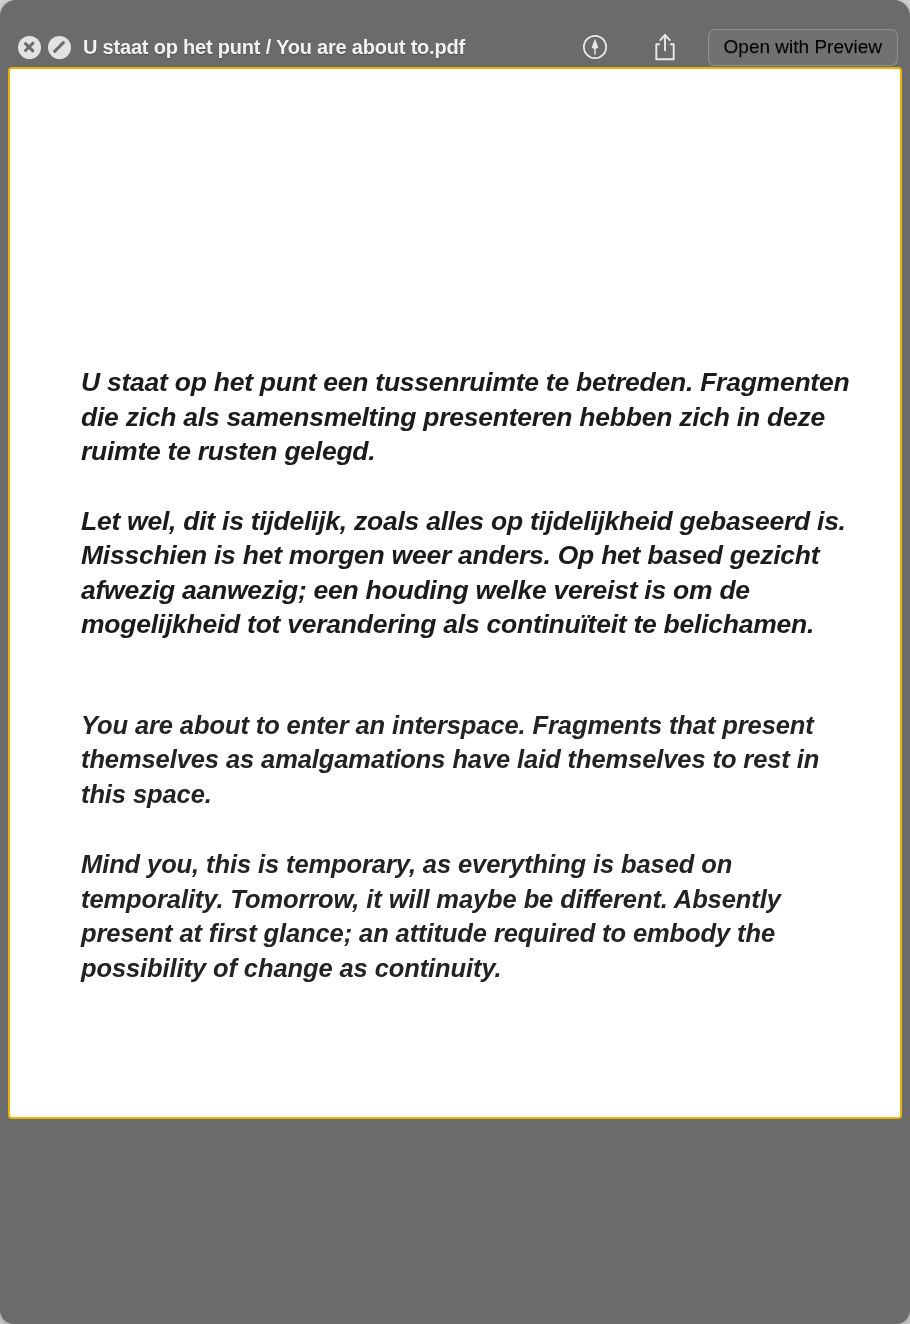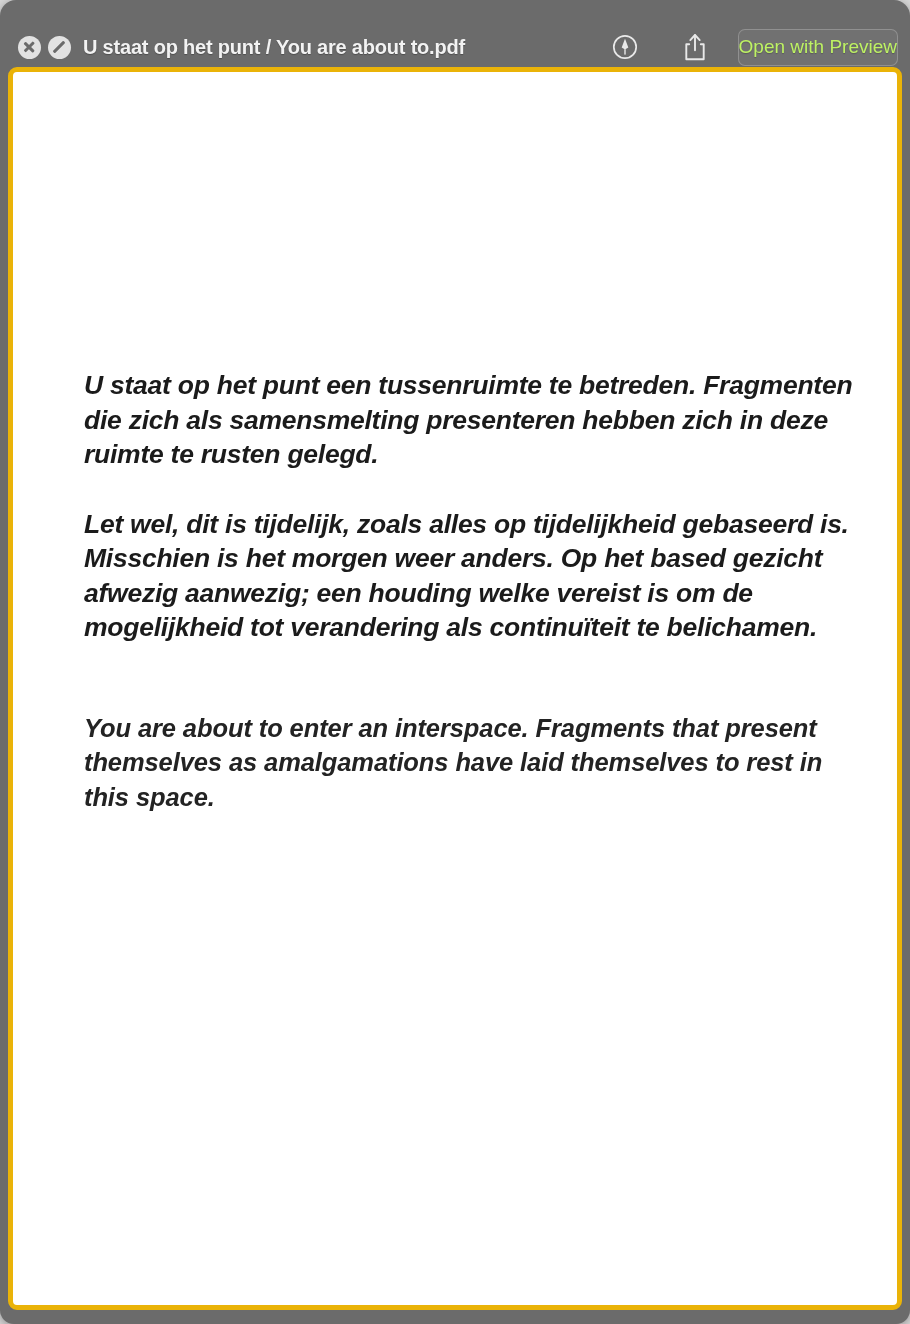--- a/index.html
+++ b/index.html
@@ -114,45 +114,45 @@
     margin-right: 26px;
     flex: 0 0 auto;
     display: flex;
     align-items: center;
     justify-content: center;
   }
 
   .open-btn {
     flex: 0 0 auto;
     height: 35px;
-    padding: 0 0;
+    padding: 0 15px;
     display: flex;
     align-items: center;
     justify-content: center;
     border: 1px solid rgba(255,255,255,0.22);
     border-radius: 7px;
     background: rgba(255,255,255,0.045);
-    color: #bef264;
+    color: #000000;
     font-size: 19px;
     white-space: nowrap;
     cursor: default;
     text-shadow: 0 1px 1px rgba(0,0,0,0.22);
   }
 
   
   .page-frame {
     position: absolute;
     left: 8px;
     top: 67px;
     width: 894px;
-    height: 1243px;
+    height: 1052px;
     box-sizing: border-box;
     background: #ffffff;
-    border: 5px solid #eab308;
-    border-radius: 9px;
+    border: 2px solid #eab308;
+    border-radius: 4px;
     overflow: hidden;
   }
 
   .page-inner {
     position: absolute;
     left: 0;
     top: 0;
     width: 100%;
     height: 100%;
     box-sizing: border-box;
@@ -234,18 +234,19 @@
   <div class="page-frame">
     <div class="page-inner">
       <div class="doc-body">
 
         <p class="para bold-para">U staat op het punt een tussenruimte te betreden. Fragmenten die zich als samensmelting presenteren hebben zich in deze ruimte te rusten gelegd.</p>
         <div class="gap-bold"></div>
         <p class="para bold-para">Let wel, dit is tijdelijk, zoals alles op tijdelijkheid gebaseerd is. Misschien is het morgen weer anders. Op het based gezicht afwezig aanwezig; een houding welke vereist is om de mogelijkheid tot verandering als continuïteit te belichamen.</p>
         <div class="gap-mid"></div>
         <p class="para plain-para">You are about to enter an interspace. Fragments that present themselves as amalgamations have laid themselves to rest in this space.</p>
         <div class="gap-plain"></div>
+        <p class="para plain-para">Mind you, this is temporary, as everything is based on temporality. Tomorrow, it will maybe be different. Absently present at first glance; an attitude required to embody the possibility of change as continuity.</p>
 
       </div>
     </div>
   </div>
 
 </div>
 
 </body></html>

